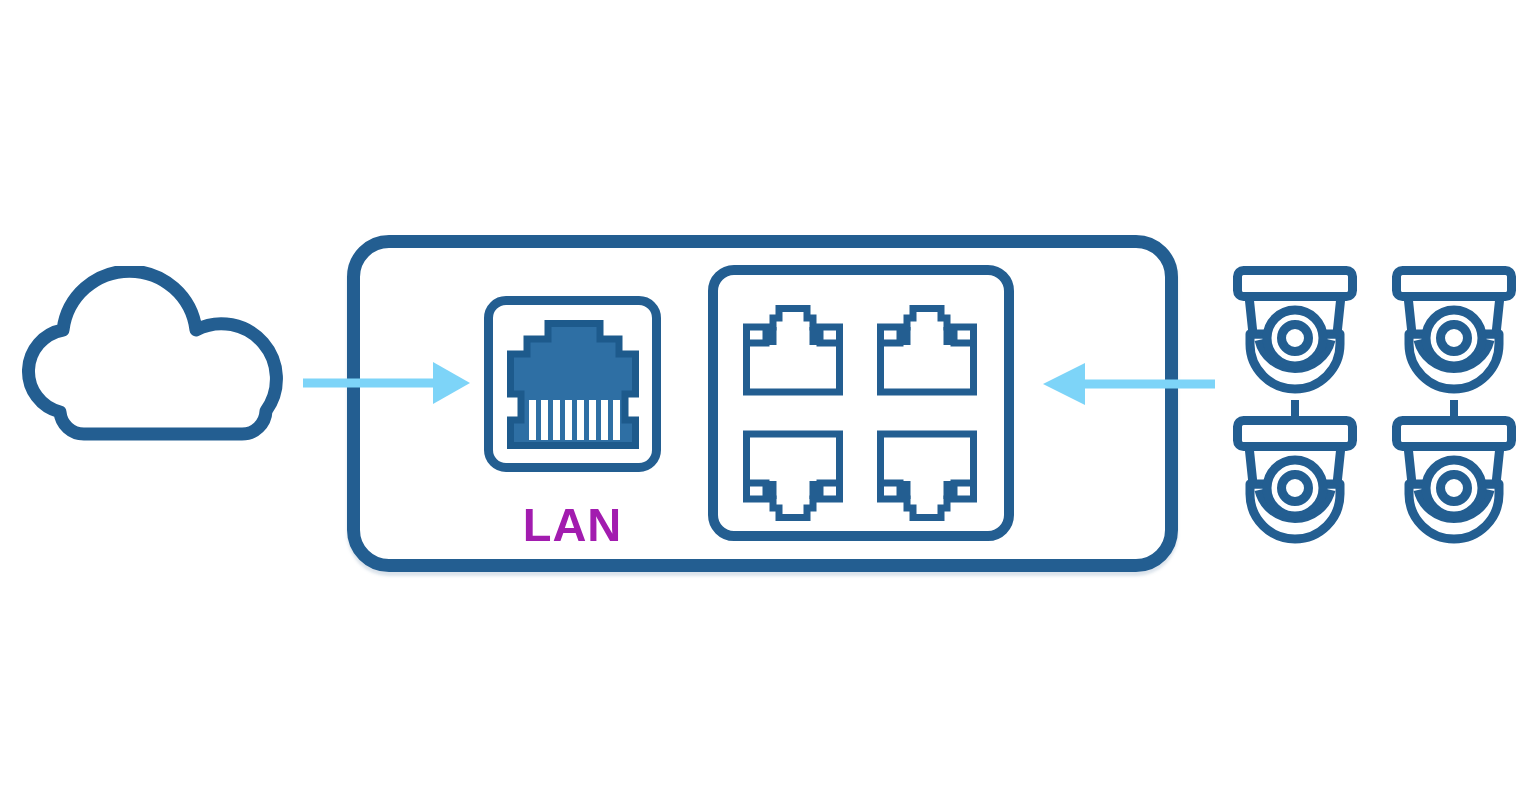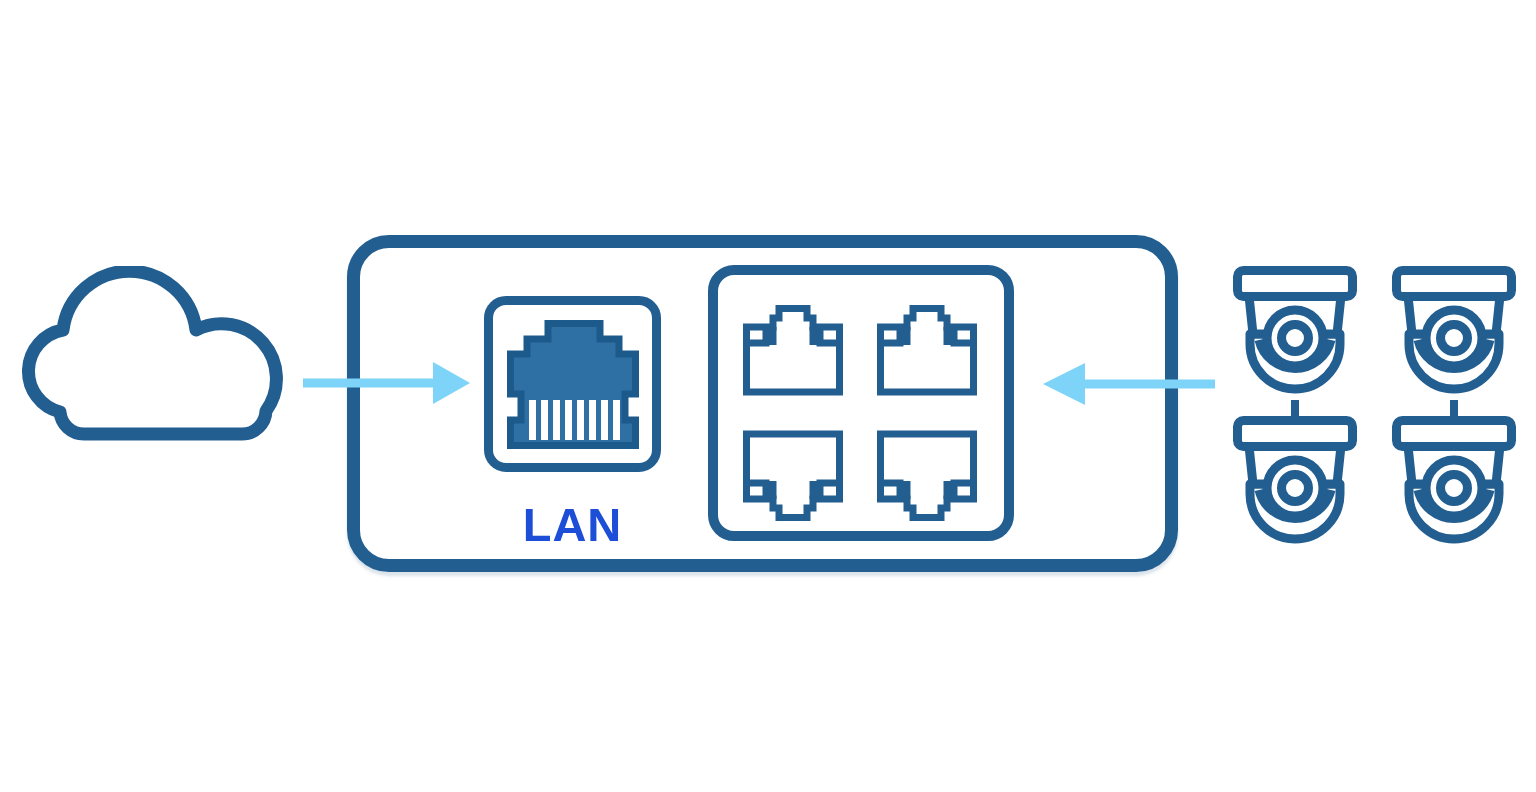--- a/index.html
+++ b/index.html
@@ -18,21 +18,21 @@
   
   .lan-square{
     left:484px;top:296px;width:177px;height:176px;
     border:9px solid #235e91;border-radius:22px;box-sizing:border-box;
     background:#ffffff;z-index:2;
   }
   .lan-square svg{position:absolute;left:14px;top:15px;}
 
   .lan-label{
     left:484px;top:497px;width:177px;text-align:center;
-    font-size:47px;font-weight:bold;color:#1d4ed8;letter-spacing:1px;z-index:2;
+    font-size:47px;font-weight:bold;color:#a21caf;letter-spacing:1px;z-index:2;
   }
 
   
   .ports-panel{
     left:708px;top:265px;width:306px;height:276px;
     border:10px solid #235e91;border-radius:26px;box-sizing:border-box;
     background:#ffffff;z-index:2;
   }
   .jack{position:absolute;width:100px;height:91px;}
   .jack.r1c1{left:25px;top:30px;}

